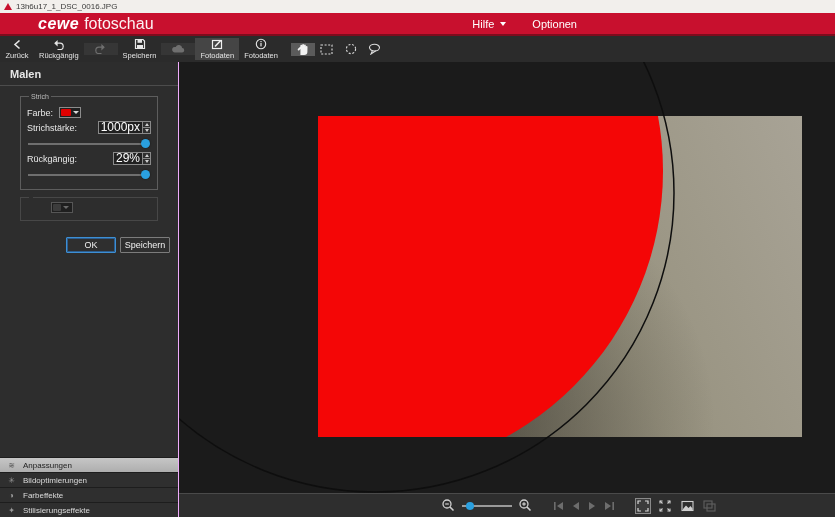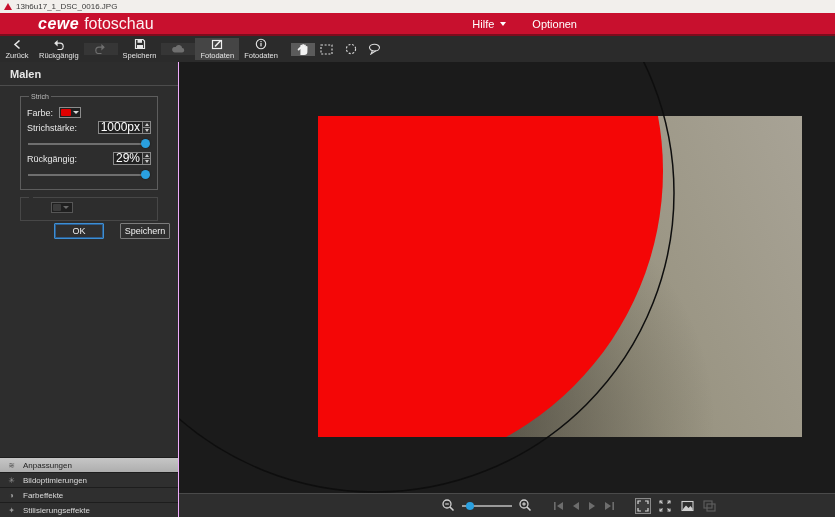--- a/index.html
+++ b/index.html
@@ -63,21 +63,21 @@
   .spin .btns span { flex:1; display:flex; align-items:center; justify-content:center; }
   .spin .btns span + span { border-top:1px solid #8a8a8a; }
   .up { width:0;height:0;border-left:2.5px solid transparent;border-right:2.5px solid transparent;
         border-bottom:3px solid #cfcfcf; }
   .dnn { width:0;height:0;border-left:2.5px solid transparent;border-right:2.5px solid transparent;
          border-top:3px solid #cfcfcf; }
   .slider { position:relative; height:10px; margin:5px 1px 2px; }
   .slider .groove { position:absolute; left:0; right:0; top:4px; height:2px; background:#6f6f6f; }
   .slider .knob { position:absolute; right:0; top:0; width:9px; height:9px; border-radius:50%;
                   background:#2aa0e0; box-shadow:0 0 2px rgba(0,0,0,.6); }
-  .btnrow { display:flex; justify-content:flex-end; gap:16px; margin:2px 8px 0; }
+  .btnrow { display:flex; justify-content:flex-end; gap:4px; margin:16px 8px 0; }
   .pbtn { font-size:9px; color:#f0f0f0; background:#2f2f2f; border:1px solid #7c7c7c;
           padding:2px 0; width:50px; text-align:center; border-radius:1px; }
   .pbtn.primary { border-color:#3d8fd4; box-shadow:0 0 0 1px #2c5d8f inset; }
 
   .accordion { position:absolute; left:0; right:0; bottom:0; }
   .acc { height:15px; display:flex; align-items:center; gap:7px; padding-left:7px; font-size:8px;
          background:#2f2f2f; color:#dcdcdc; border-top:1px solid #1d1d1d; }
   .acc .ico { width:9px; text-align:center; font-size:8px; color:#9a9a9a; }
   .acc.active { background:linear-gradient(#c6c6c6,#aeaeae); color:#1d1d1d; }
   .acc.active .ico { color:#555; }

